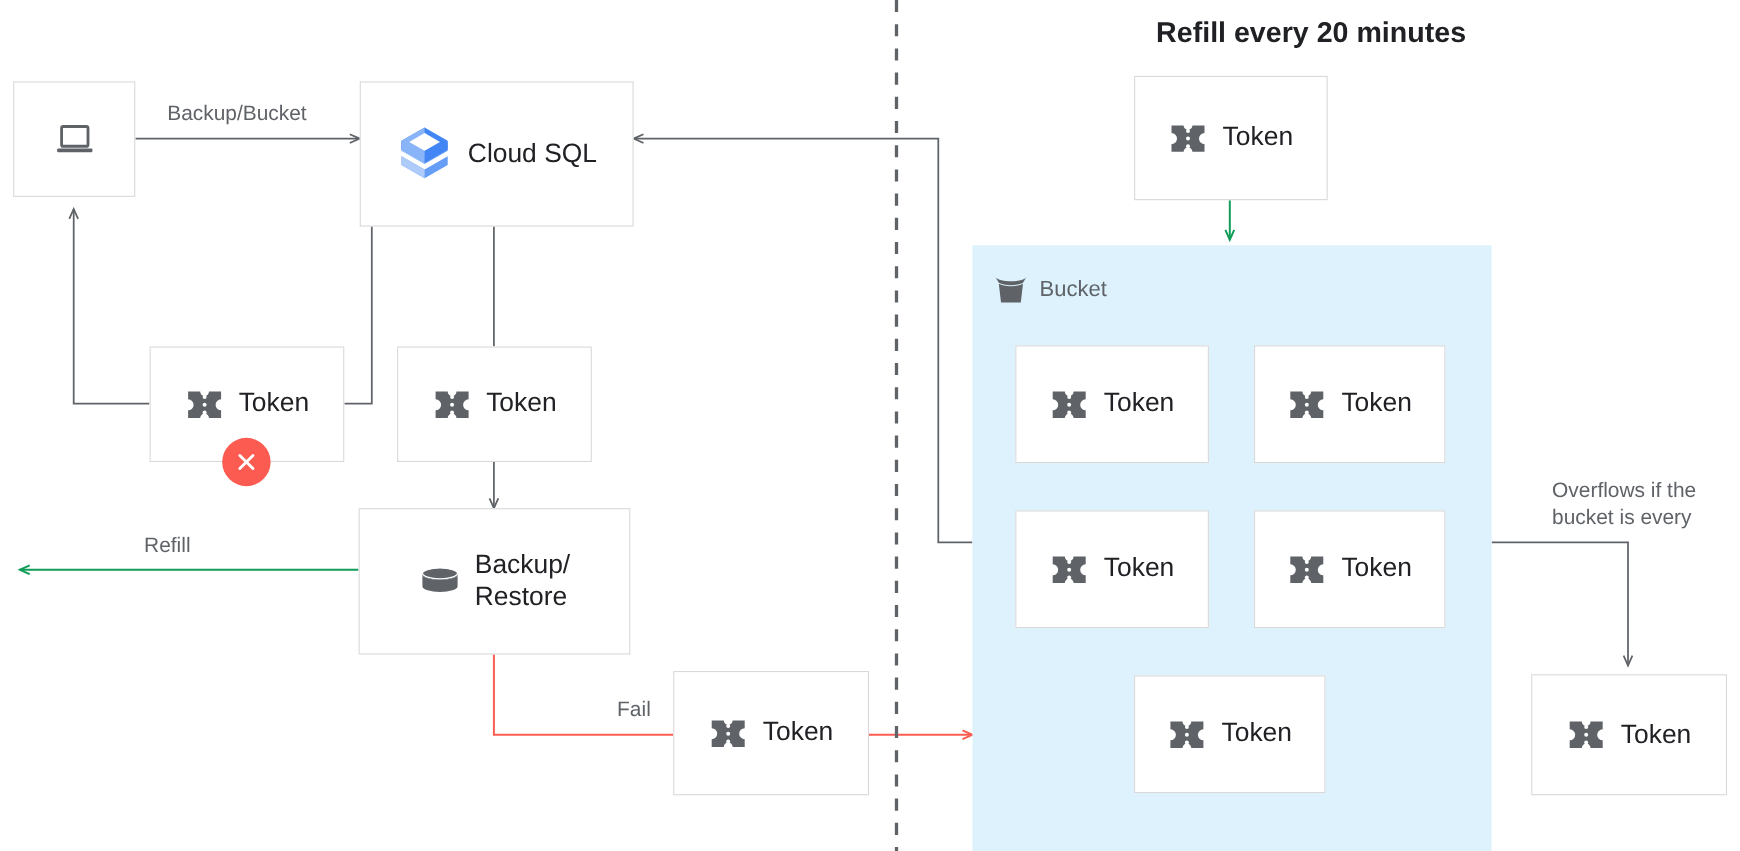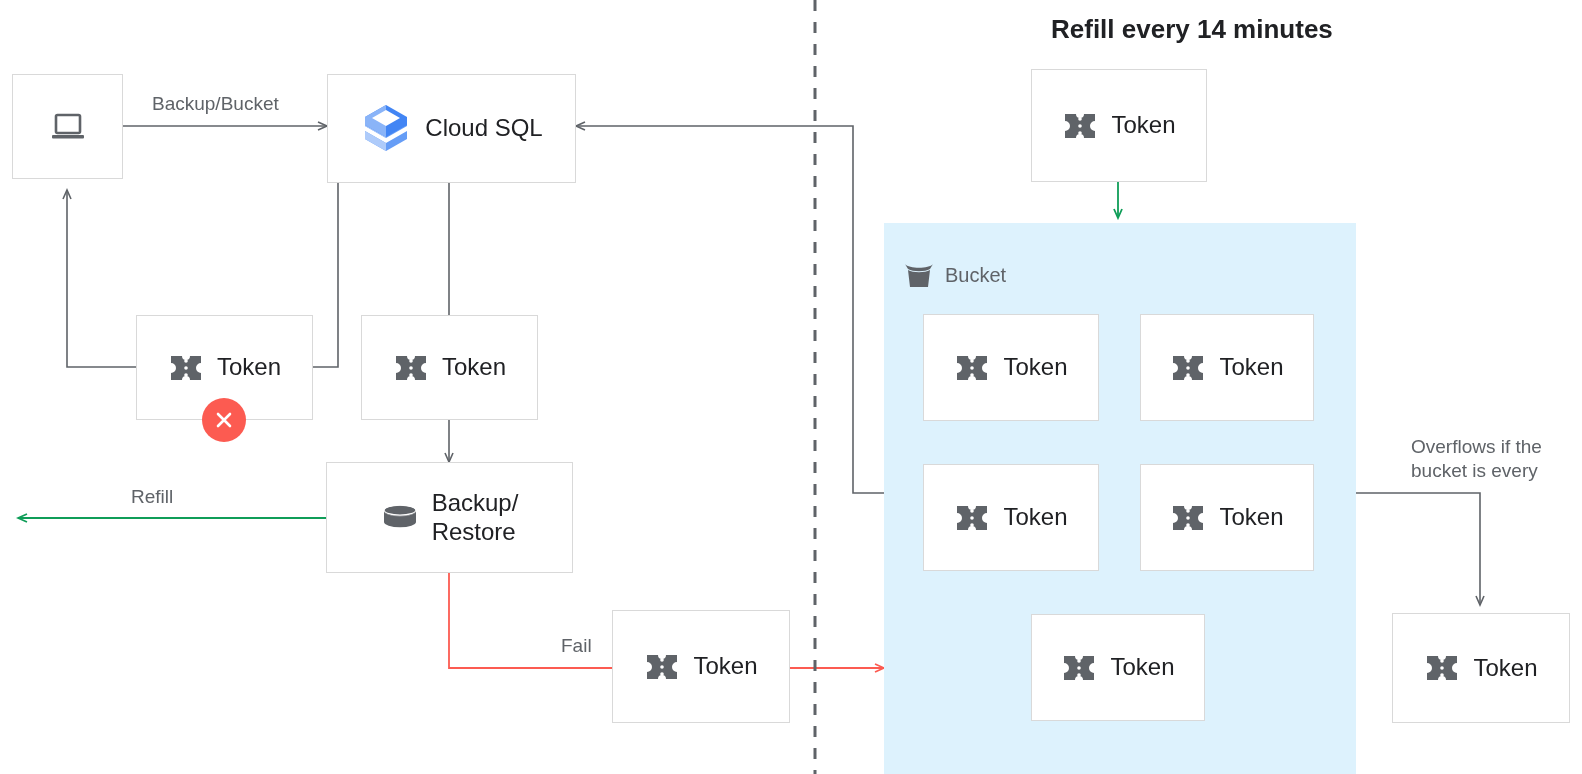--- a/index.html
+++ b/index.html
@@ -58,21 +58,20 @@
     position: absolute;
     background: #ddf2fd;
     z-index: 1;
   }
   .bucket-caption {
     position: absolute;
     display: flex;
     align-items: center;
     gap: 10px;
     z-index: 6;
-    margin-top: 12px;
   }
   .bucket-caption-text {
     font-size: 20px;
     color: #5f6368;
   }
   .edge-label {
     position: absolute;
     font-size: 19px;
     color: #5f6368;
     z-index: 7;
@@ -137,32 +136,32 @@
 
     <path d="M884,493 L853,493 L853,126 L576,126" fill="none" stroke="#5f6368" stroke-width="1.6" marker-end="url(#arw-gray)"></path>
 
     <path d="M1118,182 L1118,218" fill="none" stroke="#0f9d58" stroke-width="1.8" marker-end="url(#arw-green)"></path>
 
     <path d="M1356,493 L1480,493 L1480,605" fill="none" stroke="#5f6368" stroke-width="1.6" marker-end="url(#arw-gray)"></path>
 
     <line x1="815" y1="0" x2="815" y2="774" stroke="#5f6368" stroke-width="3" stroke-dasharray="11 11"></line>
   </svg>
 
-  <div class="heading" style="left:1051px; top:14px;">Refill every 14 minutes</div>
+  <div class="heading" style="left:1051px; top:14px;">Refill every 20 minutes</div>
 
   <div class="node" style="left:12px; top:74px; width:111px; height:105px;">
     <span class="icon-box">
       <svg width="34" height="28" viewBox="0 0 34 28">
         <rect x="5" y="2" width="24" height="18" rx="1.5" fill="none" stroke="#5f6368" stroke-width="2.6"></rect>
         <rect x="1" y="22" width="32" height="3.4" rx="1" fill="#5f6368"></rect>
       </svg>
     </span>
   </div>
 
-  <div class="node" style="left:327px; top:74px; width:249px; height:109px;">
+  <div class="node" style="left:327px; top:74px; width:249px; height:132px;">
     <div class="node-inner">
       <span class="icon-box">
         <svg width="52" height="56" viewBox="0 0 52 56">
 
           <polygon points="26,42 47,30 47,38 26,50 5,38 5,30" fill="#669df6"></polygon>
           <polygon points="26,42 5,30 5,38 26,50" fill="#aecbfa"></polygon>
 
           <polygon points="26,29 47,17 47,25 26,37 5,25 5,17" fill="#669df6"></polygon>
           <polygon points="26,29 5,17 5,25 26,37" fill="#aecbfa"></polygon>
 
@@ -201,21 +200,21 @@
           <path d="M3,3 h11 a4,4 0 0 0 8,0 h11 v7 a5,5 0 0 0 0,10 v7 h-11 a4,4 0 0 0 -8,0 h-11 v-7 a5,5 0 0 0 0,-10 z" fill="#5f6368"></path>
           <circle cx="18" cy="8" r="1.8" fill="#ffffff"></circle>
           <circle cx="18" cy="15" r="1.8" fill="#ffffff"></circle>
           <circle cx="18" cy="22" r="1.8" fill="#ffffff"></circle>
         </svg>
       </span>
       <span class="node-label">Token</span>
     </div>
   </div>
 
-  <div class="node" style="left:326px; top:462px; width:247px; height:111px;">
+  <div class="node" style="left:326px; top:462px; width:247px; height:133px;">
     <div class="node-inner">
       <span class="icon-box">
         <svg width="38" height="30" viewBox="0 0 38 30">
           <ellipse cx="19" cy="8" rx="16" ry="5.2" fill="#5f6368"></ellipse>
           <ellipse cx="19" cy="7" rx="16" ry="5.2" fill="none" stroke="#ffffff" stroke-width="1.2"></ellipse>
           <path d="M3,8 v11 a16,5.2 0 0 0 32,0 v-11 a16,5.2 0 0 1 -32,0 z" fill="#5f6368"></path>
         </svg>
       </span>
       <span class="node-label">Backup/
 Restore</span>

